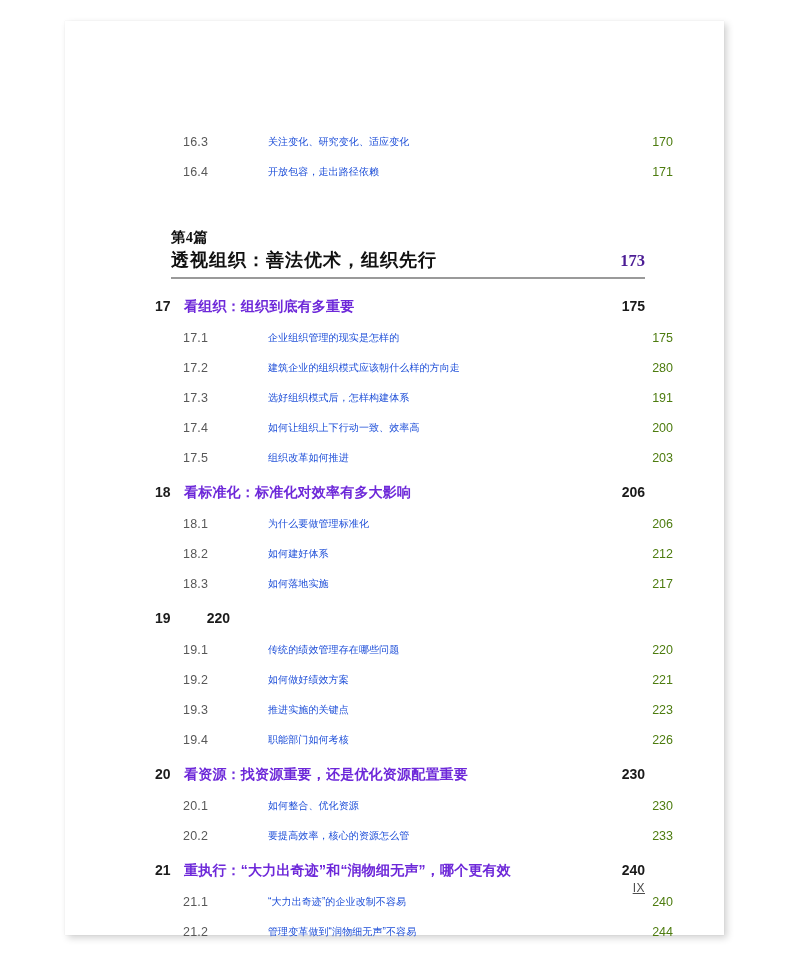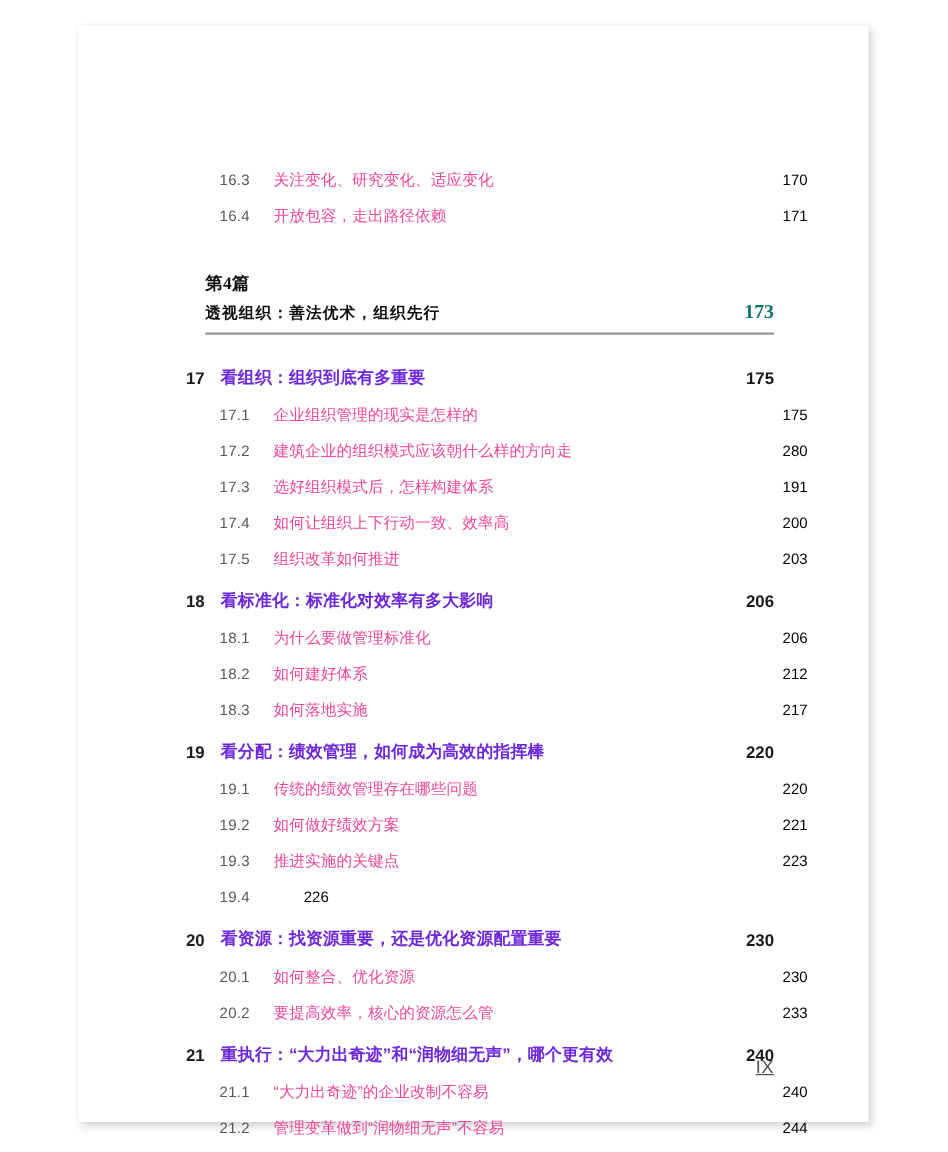--- a/index.html
+++ b/index.html
@@ -34,21 +34,21 @@
   .content {
     position: absolute;
     left: 90px;    
     top: 0;
     width: 490px;  
   }
 
   
   .row {
     display: flex;
-    align-items: center;
+    align-items: flex-start;
     width: 100%;
   }
   .row .num {
     flex: 0 0 auto;
     color: #4a4a4a;
   }
   .row .title {
     flex: 1 1 auto;
     color: #2b2b2b;
     white-space: nowrap;
@@ -64,27 +64,28 @@
     margin: 0 0 0 28px;   
     height: 30px;
     font-size: 12.5px;
   }
   .sub .num {
     width: 45px;
     color: #585858;
     letter-spacing: 0.2px;
   }
   .sub .title {
-    color: #ec4899;
-    font-size: 13px;
+    color: #1d4ed8;
+    font-size: 10px;
     letter-spacing: 0.1px;
+    margin-left: 40px;
   }
   .sub .pg {
     width: 46px;
-    color: #000000;
+    color: #4d7c0f;
     font-size: 12.5px;
   }
 
   
   .chap {
     margin: 0;
     height: 33px;
     font-weight: bold;
   }
   .chap .num {
@@ -121,48 +122,48 @@
   }
   .part-title-row {
     display: flex;
     align-items: baseline;
     width: 100%;
     font-family: "Liberation Serif", "DejaVu Serif", serif;
     font-weight: bold;
   }
   .part-title {
     flex: 1 1 auto;
-    font-size: 13px;
+    font-size: 18px;
     color: #101010;
     line-height: 26px;
     letter-spacing: 1px;
     white-space: nowrap;
   }
   .part-pg {
     flex: 0 0 auto;
     width: 54px;
     text-align: right;
     font-size: 16.5px;
-    color: #0f766e;
+    color: #4c1d95;
     line-height: 26px;
   }
   .part-rule {
     width: 100%;
     height: 2px;
     background: #9a9a9a;
     margin-top: 3px;
   }
 
   
   .folio {
     position: absolute;
     left: 0;
     width: 490px;
     text-align: right;
-    font-size: 15px;
+    font-size: 12px;
     color: #4d4d4d;
     letter-spacing: 0.5px;
     text-decoration: underline;
   }
 
   .spacer-top    { height: 114px; }   
   .spacer-part   { height: 32px;  }
   .spacer-afterrule { height: 19px; }
   .spacer-chapgap  { height: 3px; }
 </style>
@@ -257,40 +258,40 @@
           <span class="title">如何落地实施</span>
           <span class="pg">217</span>
         </div>
       </div>
 
       <div class="spacer-chapgap"></div>
 
       <div>
         <div class="row chap">
           <span class="num">19</span>
-          <span class="title">看分配：绩效管理，如何成为高效的指挥棒</span>
           <span class="pg">220</span>
         </div>
         <div class="row sub">
           <span class="num">19.1</span>
           <span class="title">传统的绩效管理存在哪些问题</span>
           <span class="pg">220</span>
         </div>
         <div class="row sub">
           <span class="num">19.2</span>
           <span class="title">如何做好绩效方案</span>
           <span class="pg">221</span>
         </div>
         <div class="row sub">
           <span class="num">19.3</span>
           <span class="title">推进实施的关键点</span>
           <span class="pg">223</span>
         </div>
         <div class="row sub">
           <span class="num">19.4</span>
+          <span class="title">职能部门如何考核</span>
           <span class="pg">226</span>
         </div>
       </div>
 
       <div class="spacer-chapgap"></div>
 
       <div>
         <div class="row chap">
           <span class="num">20</span>
           <span class="title">看资源：找资源重要，还是优化资源配置重要</span>

